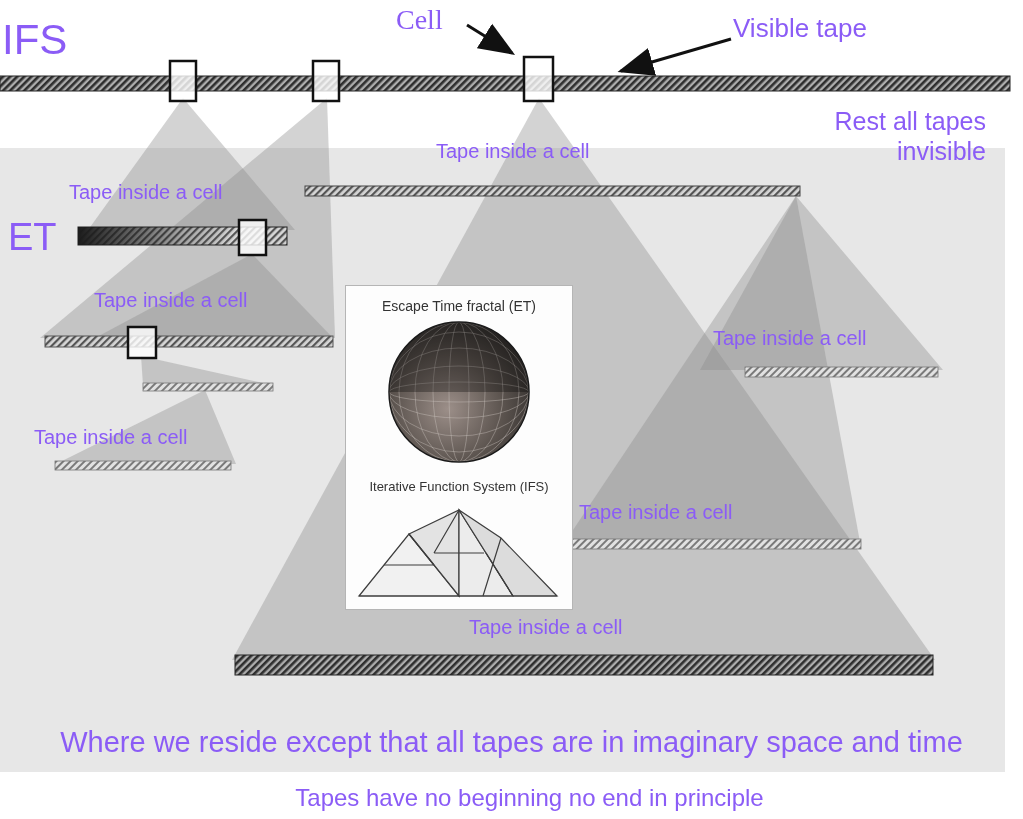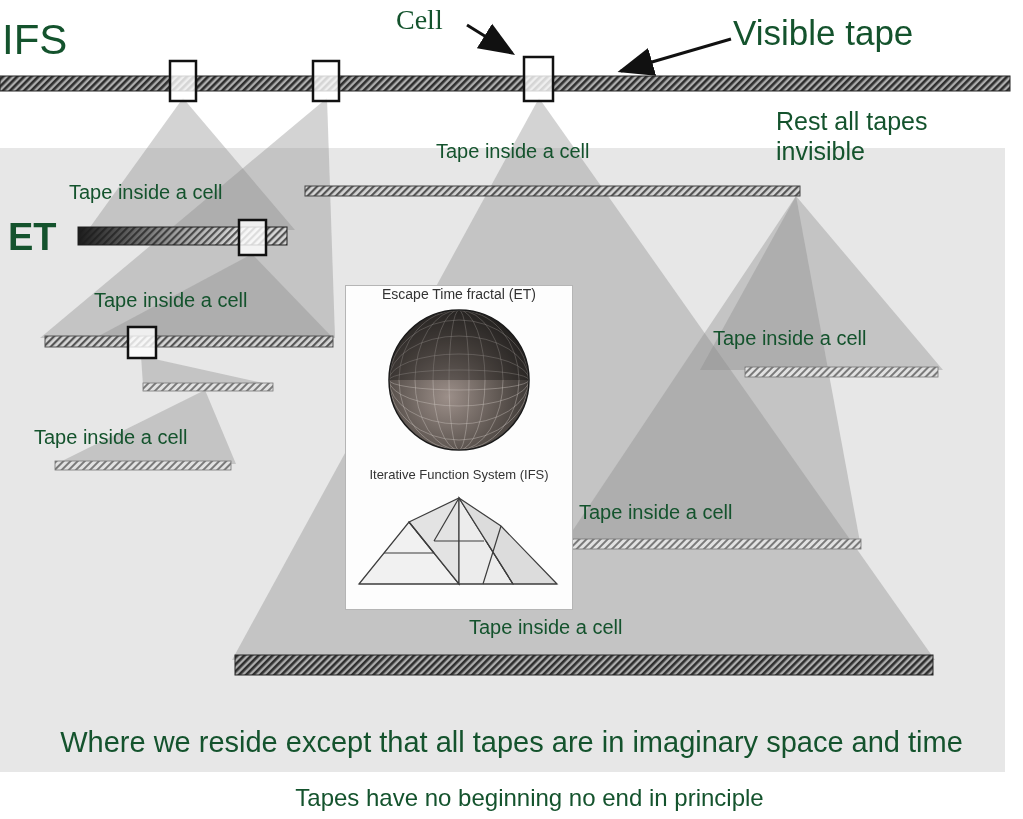--- a/index.html
+++ b/index.html
@@ -5,43 +5,43 @@
   html,body { margin:0; padding:0; background:#ffffff; }
   #stage {
     position:relative;
     width:1023px; height:819px;
     background:#ffffff;
     overflow:hidden;
     font-family:"Liberation Sans", sans-serif;
     color:#111;
   }
   #shapes { position:absolute; left:0; top:0; z-index:0; }
-  .lbl { position:absolute; color:#14532d; white-space:nowrap; z-index:3; }
+  .lbl { position:absolute; color:#8b5cf6; white-space:nowrap; z-index:3; }
   #ifs-label   { left:2px;   top:16px;  font-size:42px; }
-  #et-label    { left:8px;   top:216px; font-size:38px;font-weight:bold; }
+  #et-label    { left:8px;   top:216px; font-size:38px; }
   #cell-label  { left:396px; top:4px;   font-size:28px;font-family:Liberation Serif, serif; }
-  #visible-tape-label { left:733px; top:13px; font-size:35px; }
+  #visible-tape-label { left:733px; top:13px; font-size:26px; }
   #rest-label  { left:776px; top:106px; width:210px; font-size:25px;
-                 text-align:left; white-space:normal; line-height:1.2; }
+                 text-align:right; white-space:normal; line-height:1.2; }
   .tape-lbl { font-size:20px; }
   #tape-lbl-1 { left:436px; top:140px; }
   #tape-lbl-2 { left:69px;  top:181px; }
   #tape-lbl-3 { left:94px;  top:289px; }
   #tape-lbl-4 { left:34px;  top:426px; }
   #tape-lbl-5 { left:713px; top:327px; }
   #tape-lbl-6 { left:579px; top:501px; }
   #tape-lbl-7 { left:469px; top:616px; }
   #caption-main   { left:0; right:0; top:726px; text-align:center; font-size:29px; white-space:normal; }
   #caption-footer { left:0; right:0; top:784px; text-align:center; font-size:24px; white-space:normal;margin-left:36px; }
   #center-panel {
     position:absolute; left:345px; top:285px; width:226px; height:323px;
     background:#fdfdfd; border:1px solid #b5b5b5; z-index:2;
     display:flex; flex-direction:column; align-items:center;
   }
-  .panel-caption { font-size:14px; color:#333; }
+  .panel-caption { font-size:14px; color:#333; margin-top:12px; }
   .panel-caption.small { font-size:13px; margin-top:15px; }
 </style>
 </head>
 <body>
 
 <div id="stage">
 
   <svg id="shapes" width="1023" height="819" viewBox="0 0 1023 819">
     <defs>
       <pattern id="hatchDark" width="5" height="5" patternUnits="userSpaceOnUse" patternTransform="rotate(45)">

